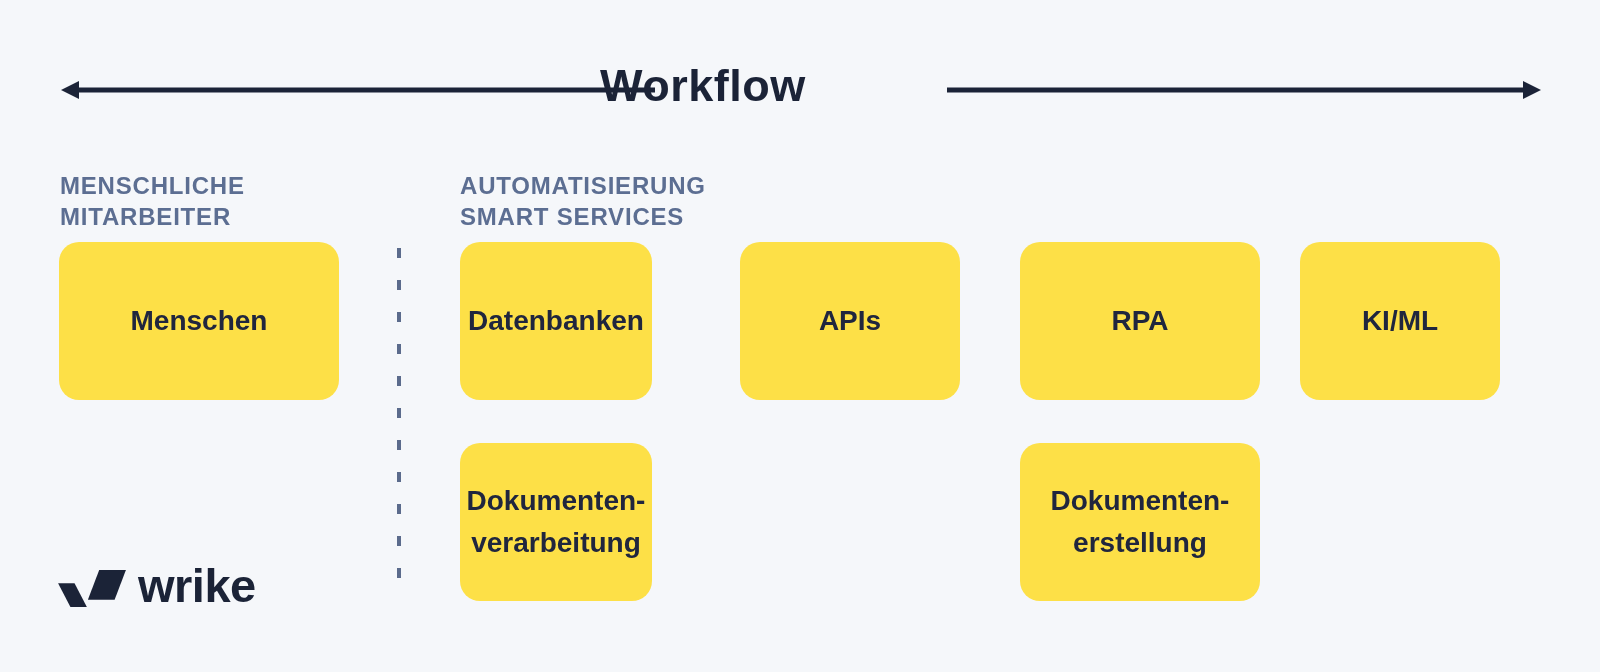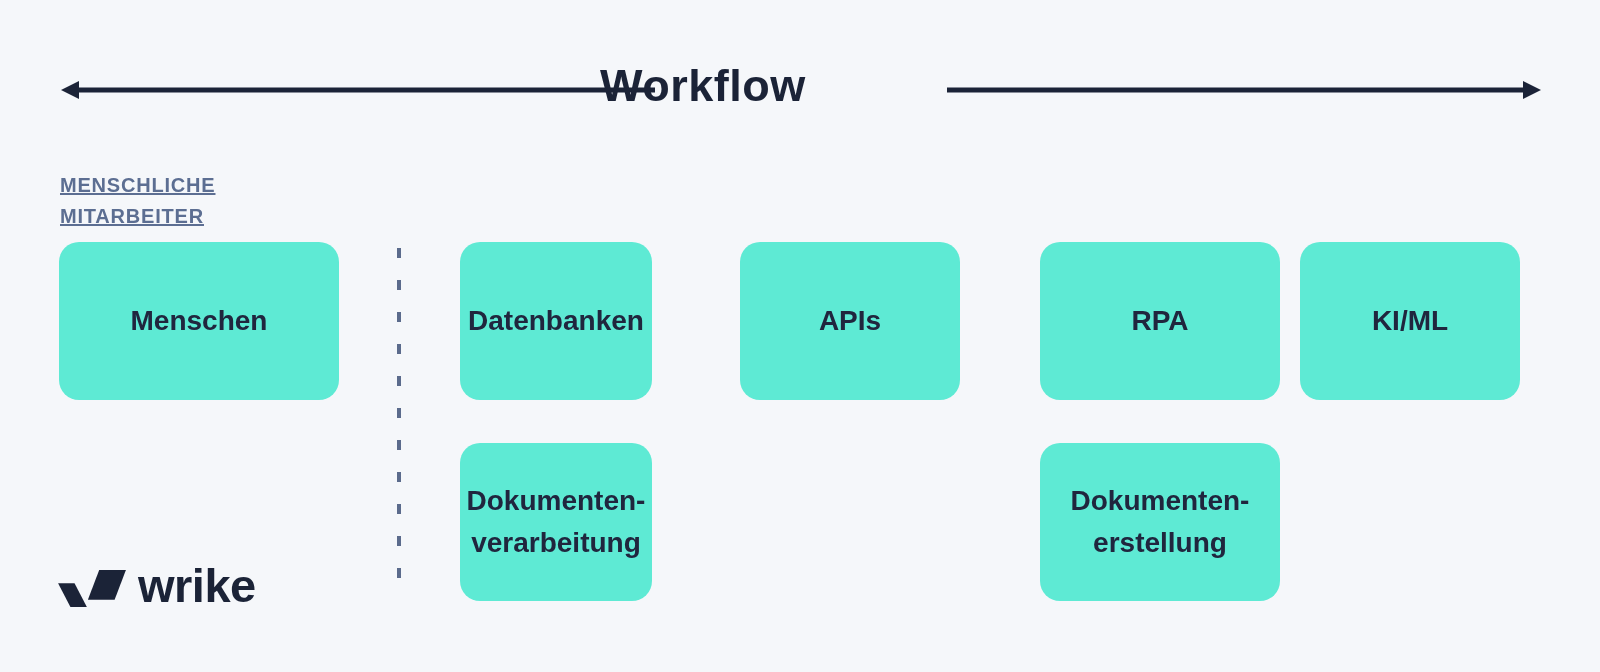--- a/index.html
+++ b/index.html
@@ -23,65 +23,64 @@
     letter-spacing: 0.5px;
   }
   .arrow { position: absolute; top: 78px; }
   .arrow-left  { left: 58px; }
   .arrow-right { left: 944px; }
 
   
   .section-heading {
     position: absolute;
     top: 170px;
-    font-size: 20px;
+    font-size: 24px;
     font-weight: 700;
     letter-spacing: 0.8px;
     line-height: 31px;
     color: #5c6e92;
     white-space: pre-line;
-    text-decoration: underline;
   }
   .heading-left  { left: 60px; }
   .heading-right { left: 460px; }
 
   
   .divider {
     position: absolute;
     left: 397px; top: 248px;
     width: 4px; height: 346px;
     background: repeating-linear-gradient(
       to bottom,
       #5b6b8c 0px, #5b6b8c 10px,
       transparent 10px, transparent 32px);
   }
 
   
   .box {
     position: absolute;
     height: 158px;
-    background: #5eead4;
+    background: #fde047;
     border-radius: 20px;
     display: flex;
     align-items: center;
     justify-content: center;
     text-align: center;
     font-size: 28px;
     font-weight: 700;
     line-height: 42px;
     color: #20263e;
     white-space: pre-line;
   }
   .row1 { top: 242px; }
   .row2 { top: 443px; }
   .box-human { left: 59px; width: 280px; }
   .col1 { left: 460px;  width: 192px; }
   .col2 { left: 740px;  width: 220px; }
-  .col3 { left: 1020px; width: 240px; margin-left: 20px; }
-  .col4 { left: 1300px; width: 220px; }
+  .col3 { left: 1020px; width: 240px; }
+  .col4 { left: 1300px; width: 200px; }
 
   
   .logo {
     position: absolute;
     left: 58px; top: 558px;
     display: flex;
     align-items: center;
   }
   .logo-icon { margin-top: 6px; }
   .logo-text {
@@ -104,20 +103,22 @@
 
   <div class="title">Workflow</div>
 
   <svg class="arrow arrow-right" width="600" height="24">
     <line x1="3" y1="12" x2="584" y2="12" stroke="#1b2337" stroke-width="5"></line>
     <polygon points="597,12 579,3 579,21" fill="#1b2337"></polygon>
   </svg>
 
   <div class="section-heading heading-left">MENSCHLICHE
 MITARBEITER</div>
+  <div class="section-heading heading-right">AUTOMATISIERUNG
+SMART SERVICES</div>
 
   <div class="divider"></div>
 
   <div class="box row1 box-human">Menschen</div>
 
   <div class="box row1 col1">Datenbanken</div>
   <div class="box row1 col2">APIs</div>
   <div class="box row1 col3">RPA</div>
   <div class="box row1 col4">KI/ML</div>
 

